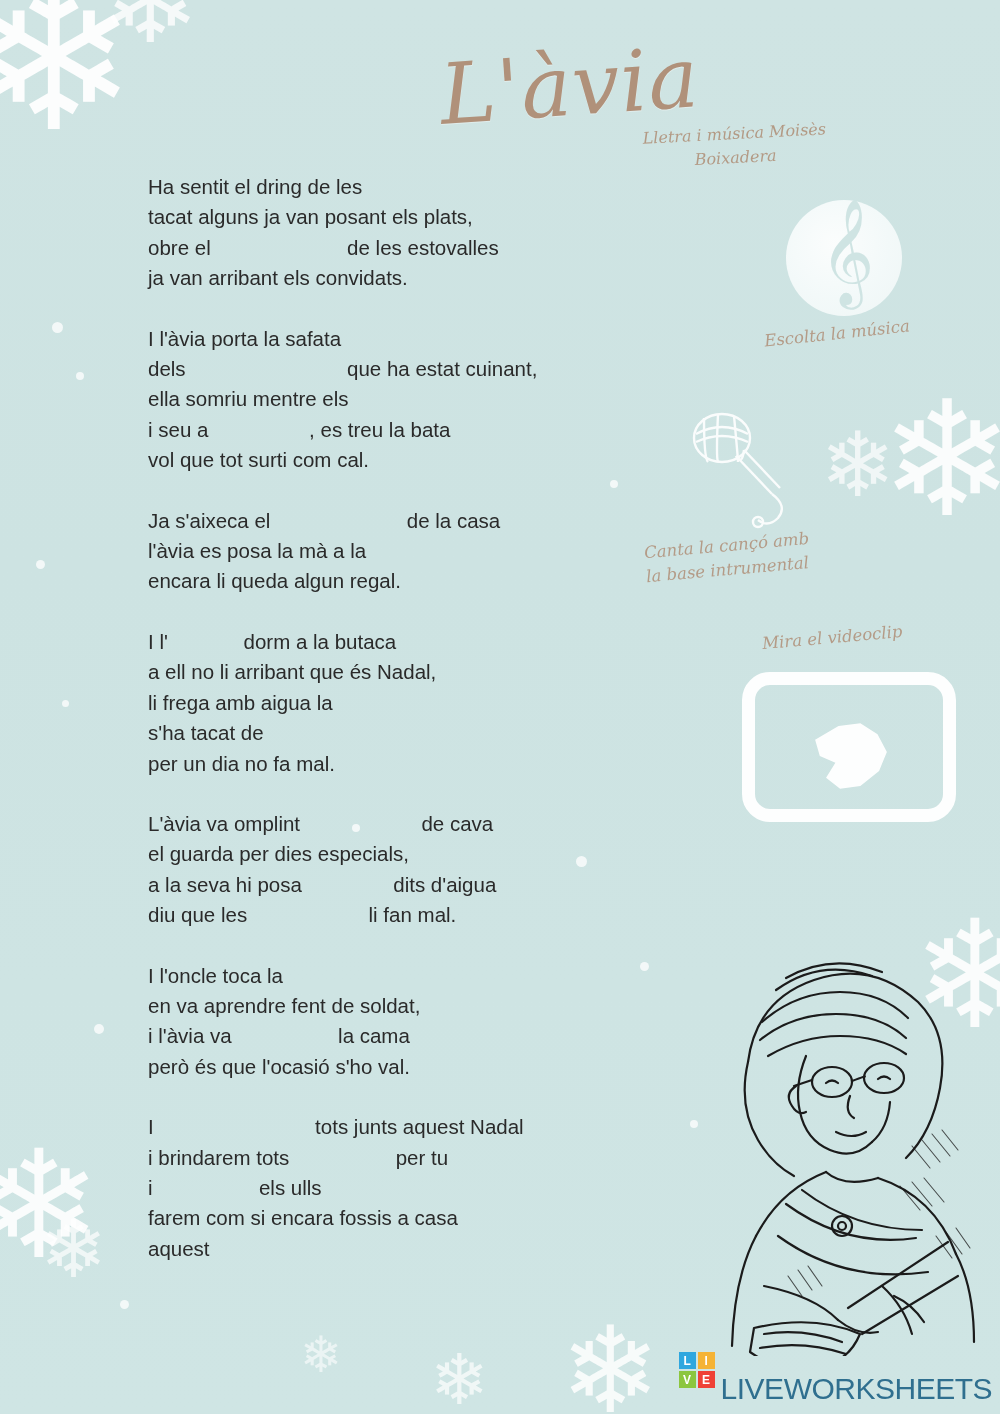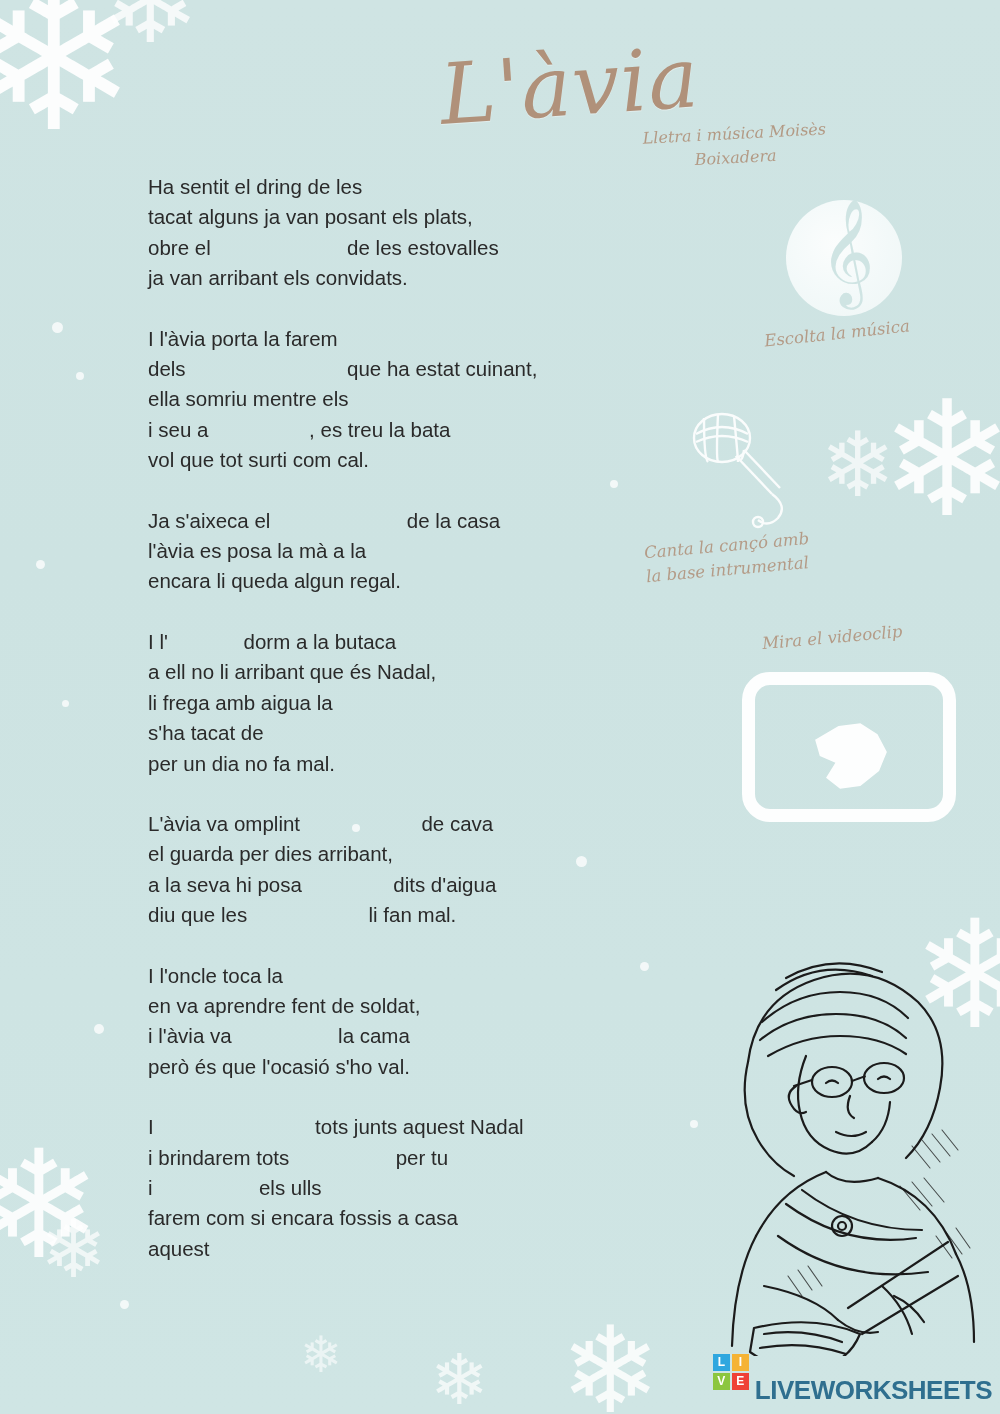--- a/index.html
+++ b/index.html
@@ -204,22 +204,22 @@
     align-items: center;
     justify-content: center;
     line-height: 1;
   }
   .sq-l { background: #2fa7df; }
   .sq-i { background: #f5b335; }
   .sq-v { background: #8cc63f; }
   .sq-e { background: #ef4136; }
   .lw-text {
     font-family: "Liberation Sans", sans-serif;
-    font-size: 26px;
-    font-weight: bold;
+    font-size: 30px;
+    font-weight: normal;
     color: #2f6f8f;
     letter-spacing: -.5px;
     margin-top: 38px;
   }
 </style>
 </head>
 <body>
 
 <div class="page">
 
@@ -253,41 +253,41 @@
   </div>
 
   <div class="lyrics" id="lyrics">
       <div class="stanza">
         <div class="line"><span>Ha sentit el dring de les</span></div>
         <div class="line"><span>tacat alguns ja van posant els plats,</span></div>
         <div class="line"><span>obre el </span><span class="blank w2"></span><span> de les estovalles</span></div>
         <div class="line"><span>ja van arribant els convidats.</span></div>
       </div>
       <div class="stanza">
-        <div class="line"><span>I l'àvia porta la farem</span></div>
+        <div class="line"><span>I l'àvia porta la safata</span></div>
         <div class="line"><span>dels </span><span class="blank w1"></span><span> que ha estat cuinant,</span></div>
         <div class="line"><span>ella somriu mentre els</span></div>
         <div class="line"><span>i seu a </span><span class="blank w3"></span><span>, es treu la bata</span></div>
         <div class="line"><span>vol que tot surti com cal.</span></div>
       </div>
       <div class="stanza">
         <div class="line"><span>Ja s'aixeca el </span><span class="blank w2"></span><span> de la casa</span></div>
         <div class="line"><span>l'àvia es posa la mà a la</span></div>
         <div class="line"><span>encara li queda algun regal.</span></div>
       </div>
       <div class="stanza">
         <div class="line"><span>I l'</span><span class="blank w5"></span><span> dorm a la butaca</span></div>
         <div class="line"><span>a ell no li arribant que és Nadal,</span></div>
         <div class="line"><span>li frega amb aigua la</span></div>
         <div class="line"><span>s'ha tacat de</span></div>
         <div class="line"><span>per un dia no fa mal.</span></div>
       </div>
       <div class="stanza">
         <div class="line"><span>L'àvia va omplint </span><span class="blank w7"></span><span> de cava</span></div>
-        <div class="line"><span>el guarda per dies arribant,</span></div>
+        <div class="line"><span>el guarda per dies especials,</span></div>
         <div class="line"><span>a la seva hi posa </span><span class="blank w4"></span><span> dits d'aigua</span></div>
         <div class="line"><span>diu que les </span><span class="blank w7"></span><span> li fan mal.</span></div>
       </div>
       <div class="stanza">
         <div class="line"><span>I l'oncle toca la</span></div>
         <div class="line"><span>en va aprendre fent de soldat,</span></div>
         <div class="line"><span>i l'àvia va </span><span class="blank w3"></span><span> la cama</span></div>
         <div class="line"><span>però és que l'ocasió s'ho val.</span></div>
       </div>
       <div class="stanza">

